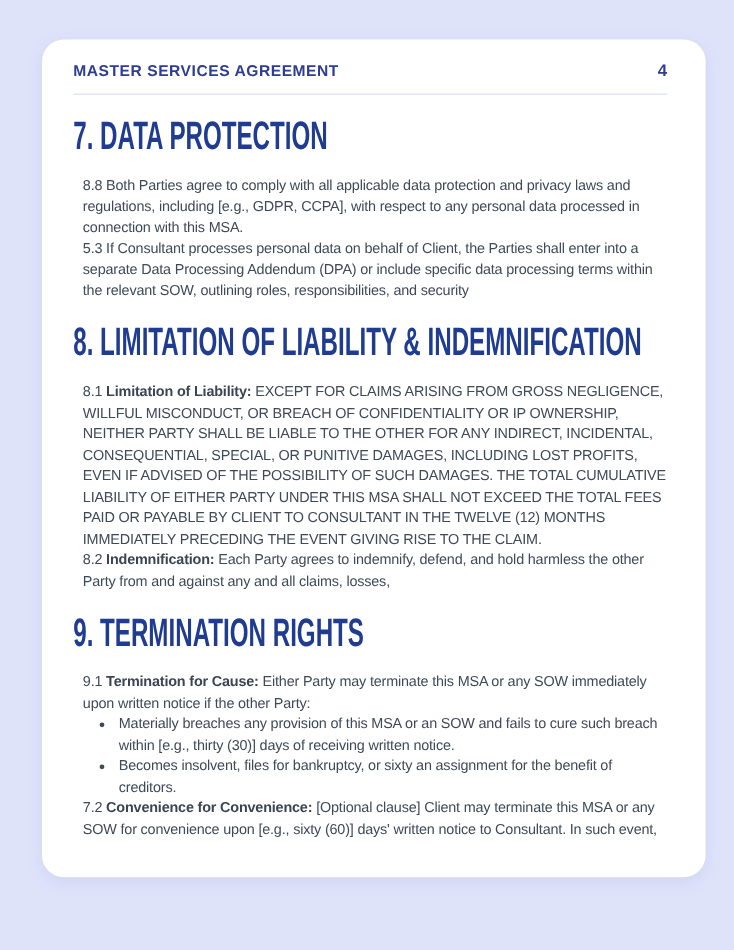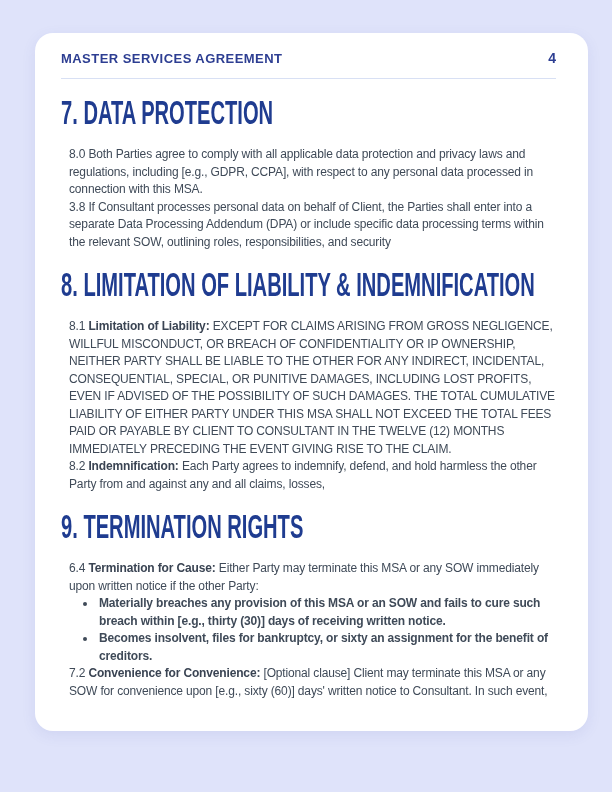--- a/index.html
+++ b/index.html
@@ -65,21 +65,20 @@
     max-width: 492px;
   }
   .clause b {
     font-weight: 700;
     color: #3a4453;
   }
   ul.bullet-list {
     margin: 0 0 0 8px;
     padding: 0 0 0 28px;
     max-width: 468px;
-    font-weight: bold;
   }
   ul.bullet-list li {
     font-size: 12px;
     line-height: 17.5px;
     letter-spacing: -0.15px;
     color: #3f4a58;
     padding-left: 2px;
   }
 </style>
 </head>
@@ -87,33 +86,33 @@
 
 <div class="card">
 
   <div class="doc-header">
     <span class="doc-title">MASTER SERVICES AGREEMENT</span>
     <span class="page-num">4</span>
   </div>
 
   <section>
     <h2 class="sec-heading">7. DATA PROTECTION</h2>
-    <p class="clause"><span>8.0</span> <span>Both Parties agree to comply with all applicable data protection and privacy laws and regulations, including [e.g., GDPR, CCPA], with respect to any personal data processed in connection with this MSA.</span></p>
-    <p class="clause"><span>3.8</span> <span>If Consultant processes personal data on behalf of Client, the Parties shall enter into a separate Data Processing Addendum (DPA) or include specific data processing terms within the relevant SOW, outlining roles, responsibilities, and security</span></p>
+    <p class="clause"><span>8.8</span> <span>Both Parties agree to comply with all applicable data protection and privacy laws and regulations, including [e.g., GDPR, CCPA], with respect to any personal data processed in connection with this MSA.</span></p>
+    <p class="clause"><span>5.3</span> <span>If Consultant processes personal data on behalf of Client, the Parties shall enter into a separate Data Processing Addendum (DPA) or include specific data processing terms within the relevant SOW, outlining roles, responsibilities, and security</span></p>
   </section>
 
   <section>
     <h2 class="sec-heading">8. LIMITATION OF LIABILITY &amp; INDEMNIFICATION</h2>
     <p class="clause"><span>8.1</span> <b>Limitation of Liability:</b> <span>EXCEPT FOR CLAIMS ARISING FROM GROSS NEGLIGENCE, WILLFUL MISCONDUCT, OR BREACH OF CONFIDENTIALITY OR IP OWNERSHIP, NEITHER PARTY SHALL BE LIABLE TO THE OTHER FOR ANY INDIRECT, INCIDENTAL, CONSEQUENTIAL, SPECIAL, OR PUNITIVE DAMAGES, INCLUDING LOST PROFITS, EVEN IF ADVISED OF THE POSSIBILITY OF SUCH DAMAGES. THE TOTAL CUMULATIVE LIABILITY OF EITHER PARTY UNDER THIS MSA SHALL NOT EXCEED THE TOTAL FEES PAID OR PAYABLE BY CLIENT TO CONSULTANT IN THE TWELVE (12) MONTHS IMMEDIATELY PRECEDING THE EVENT GIVING RISE TO THE CLAIM.</span></p>
     <p class="clause"><span>8.2</span> <b>Indemnification:</b> <span>Each Party agrees to indemnify, defend, and hold harmless the other Party from and against any and all claims, losses,</span></p>
   </section>
 
   <section>
     <h2 class="sec-heading">9. TERMINATION RIGHTS</h2>
-    <p class="clause"><span>6.4</span> <b>Termination for Cause:</b> <span>Either Party may terminate this MSA or any SOW immediately upon written notice if the other Party:</span></p>
+    <p class="clause"><span>9.1</span> <b>Termination for Cause:</b> <span>Either Party may terminate this MSA or any SOW immediately upon written notice if the other Party:</span></p>
     <ul class="bullet-list">
       <li>Materially breaches any provision of this MSA or an SOW and fails to cure such breach within [e.g., thirty (30)] days of receiving written notice.</li>
       <li>Becomes insolvent, files for bankruptcy, or sixty an assignment for the benefit of creditors.</li>
     </ul>
     <p class="clause"><span>7.2</span> <b>Convenience for Convenience:</b> <span>[Optional clause] Client may terminate this MSA or any SOW for convenience upon [e.g., sixty (60)] days' written notice to Consultant. In such event,</span></p>
   </section>
 
 </div>
 
 </body></html>

